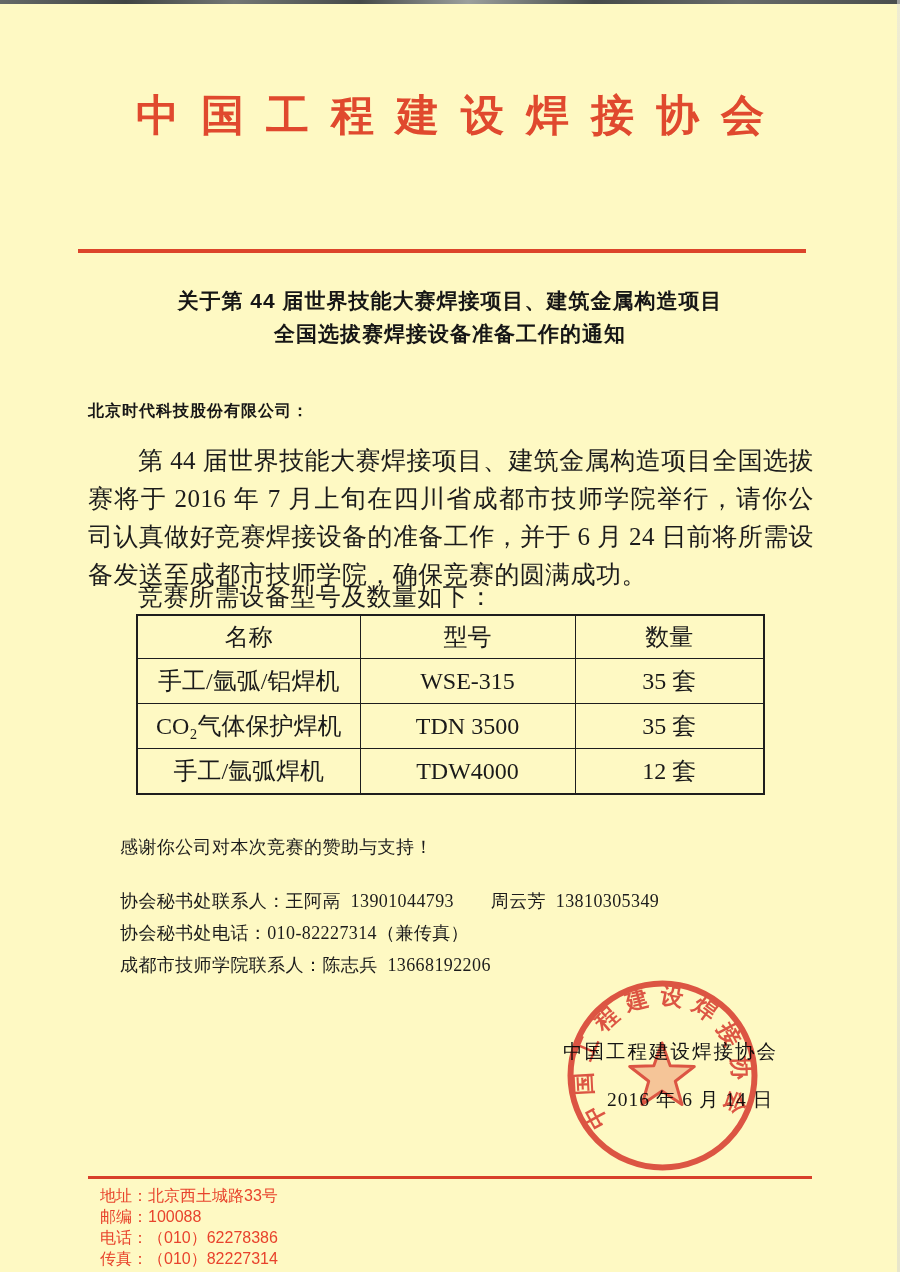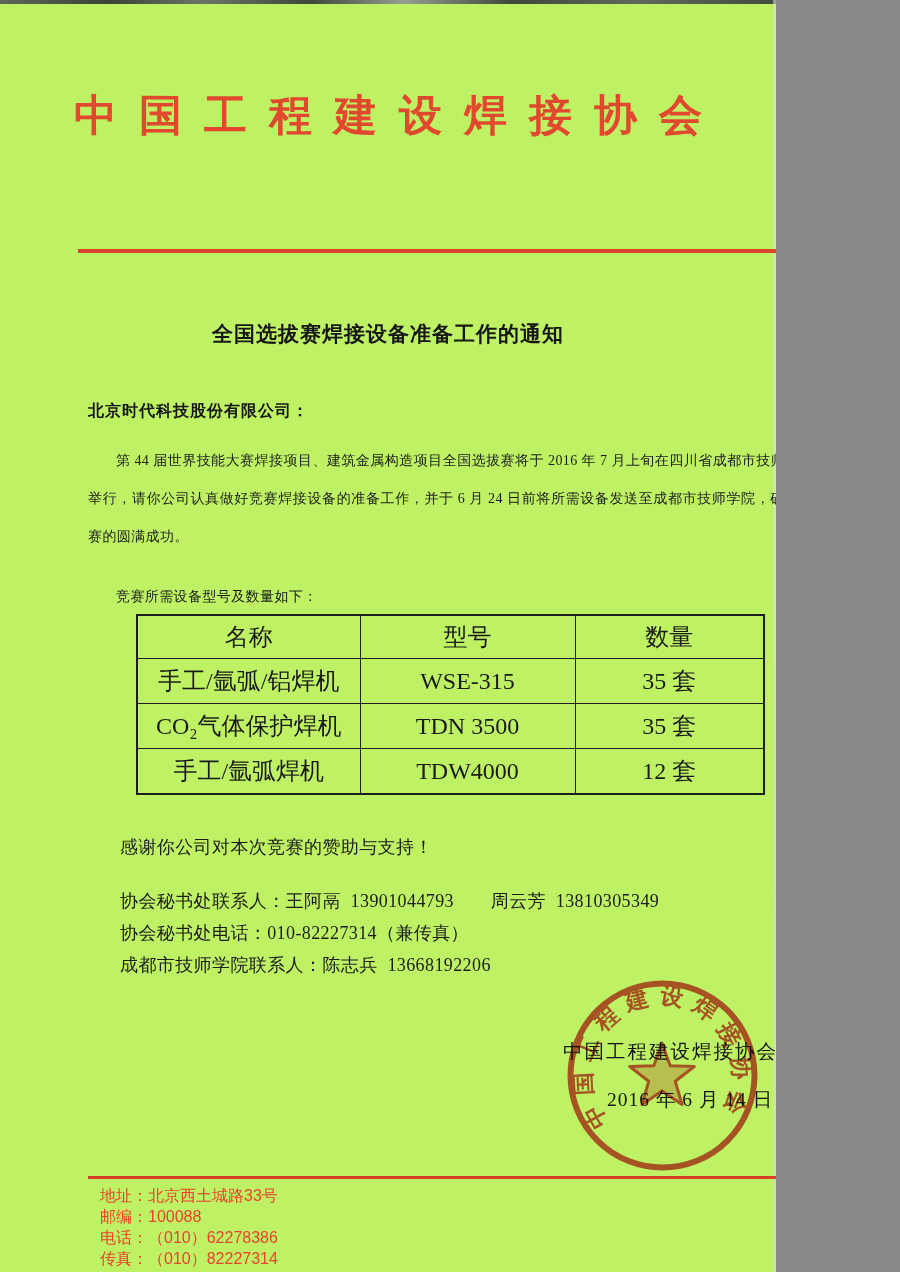--- a/index.html
+++ b/index.html
@@ -1,18 +1,18 @@
 <!DOCTYPE html>
 <html><head>
 <meta charset="utf-8">
 <style>
   html,body { margin:0; padding:0; background:#888; }
   .page {
-    position:relative; width:776px; height:1272px;
-    background:#bef264; overflow:hidden;
+    position:relative; width:900px; height:1272px;
+    background:#fef9c3; overflow:hidden;
     font-family:"Liberation Serif","DejaVu Serif",serif;
     color:#1f1f1f;
   }
   .scan-top {
     position:absolute; left:0; top:0; width:100%; height:4px;
     background:linear-gradient(90deg,#4a5058 0%,#1f252d 14%,#5a6066 26%,#252b33 40%,#8a9096 52%,#262c34 66%,#4d525a 82%,#2a3038 100%);
     opacity:.85;
   }
   .scan-right {
     position:absolute; right:0; top:0; width:3px; height:100%;
@@ -36,21 +36,21 @@
   }
   .t1 { top:287px; }
   .t2 { top:320px; }
   .addressee {
     position:absolute; left:88px; top:401px;
     font-family:"Liberation Sans","DejaVu Sans",sans-serif;
     font-weight:700; font-size:16px; letter-spacing:1px; color:#161616;
   }
   .para {
     position:absolute; left:88px; width:726px; margin:0;
-    font-size:14px; line-height:38px; letter-spacing:.4px;
+    font-size:25px; line-height:38px; letter-spacing:.4px;
     text-align:justify; color:#1c1c1c;
   }
   .p1 { top:442px; text-indent:2em; }
   .p2 { top:551px; text-indent:2em; line-height:28px;margin-top:32px; }
   table.equip {
     position:absolute; left:136px; top:614px; width:627px;
     border-collapse:collapse; table-layout:fixed;
     font-size:24px; color:#1a1a1a;
     border:2.5px solid #1e1e1e;
   }
@@ -99,20 +99,21 @@
 <body>
 
 <div class="page">
 
   <div class="scan-top"></div>
   <div class="scan-right"></div>
 
   <div class="org-header">中国工程建设焊接协会</div>
   <div class="red-rule"></div>
 
+  <div class="doc-title t1">关于第 44 届世界技能大赛焊接项目、建筑金属构造项目</div>
   <div class="doc-title t2">全国选拔赛焊接设备准备工作的通知</div>
 
   <div class="addressee">北京时代科技股份有限公司：</div>
 
   <p class="para p1">第 44 届世界技能大赛焊接项目、建筑金属构造项目全国选拔赛将于 2016 年 7 月上旬在四川省成都市技师学院举行，请你公司认真做好竞赛焊接设备的准备工作，并于 6 月 24 日前将所需设备发送至成都市技师学院，确保竞赛的圆满成功。</p>
   <p class="para p2">竞赛所需设备型号及数量如下：</p>
 
   <table class="equip">
     <colgroup>
       <col class="col-name">

